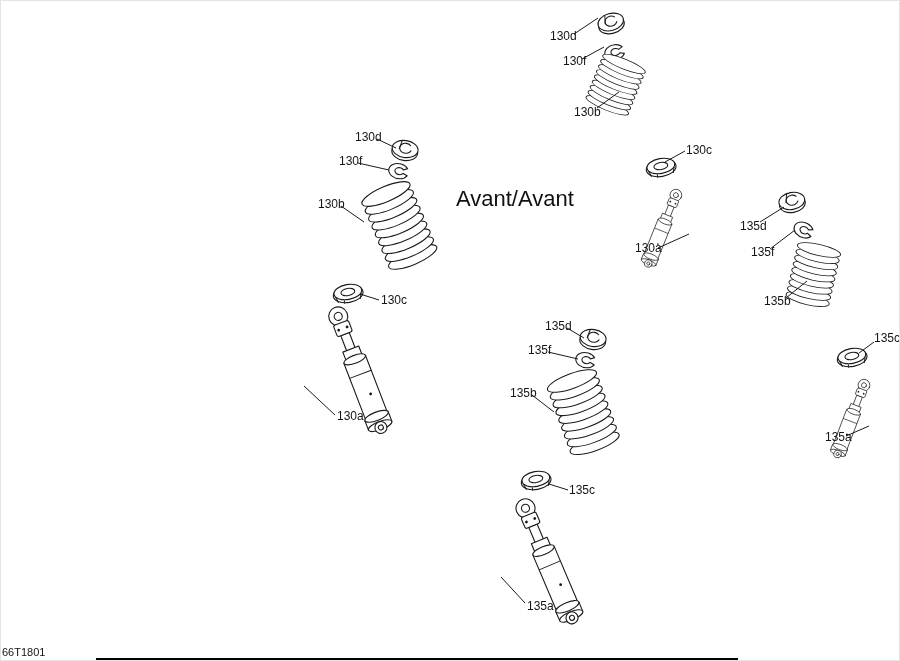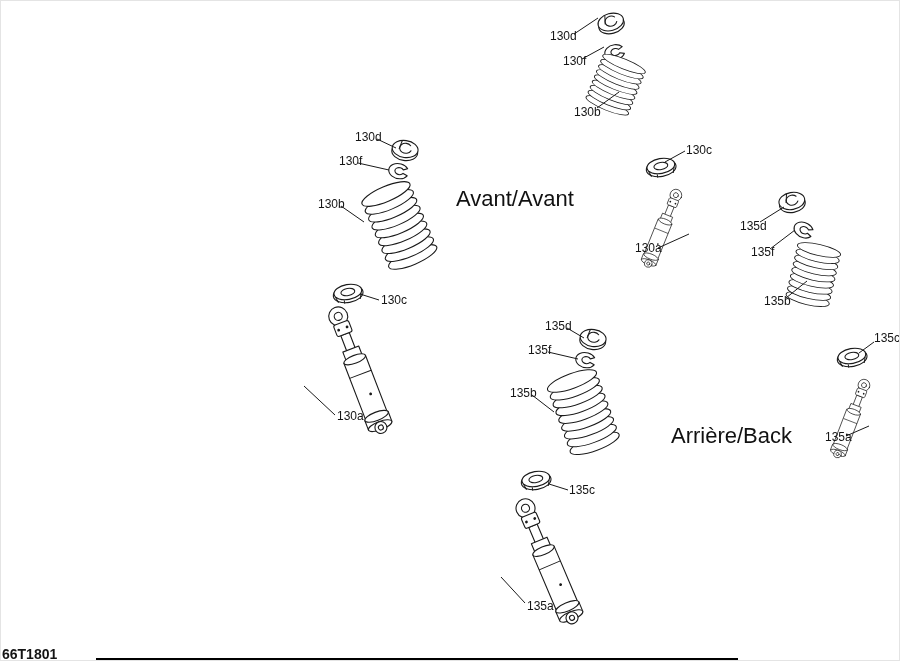--- a/index.html
+++ b/index.html
@@ -11,21 +11,21 @@
   #artwork{position:absolute;left:0;top:0;width:900px;height:661px;}
   .callout{
     position:absolute;font-size:12px;line-height:12px;color:#141414;
     white-space:nowrap;
   }
   .heading{
     position:absolute;font-size:22px;line-height:24px;color:#111111;
     white-space:nowrap;
   }
   .code{
-    position:absolute;left:1px;top:645px;font-size:14px;color:#141414;font-weight:bold;
+    position:absolute;left:1px;top:645px;font-size:11px;color:#141414;
   }
   .bottom-rule{
     position:absolute;left:95px;top:657px;width:642px;height:4px;background:#000000;
   }
   .part{fill:#ffffff;stroke:#1a1a1a;stroke-width:1.1;stroke-linejoin:round;stroke-linecap:round;}
   .leader{stroke:#1a1a1a;stroke-width:1;}
   .dot{fill:#1a1a1a;stroke:none;}
 </style>
 </head>
 <body>
@@ -185,19 +185,18 @@
   <div class="callout" style="left:336px;top:409px">130a</div>
   <div class="callout" style="left:544px;top:319px">135d</div>
   <div class="callout" style="left:527px;top:343px">135f</div>
   <div class="callout" style="left:509px;top:386px">135b</div>
   <div class="callout" style="left:873px;top:331px">135c</div>
   <div class="callout" style="left:824px;top:430px">135a</div>
   <div class="callout" style="left:568px;top:483px">135c</div>
   <div class="callout" style="left:526px;top:599px">135a</div>
 
   <div class="heading" style="left:455px;top:186px">Avant/Avant</div>
-  <div class="heading" style="left:670px;top:423px">Arrière/Back</div>
 
   <div class="code">66T1801</div>
 
   <div class="bottom-rule"></div>
 
 </div>
 
 </body></html>

